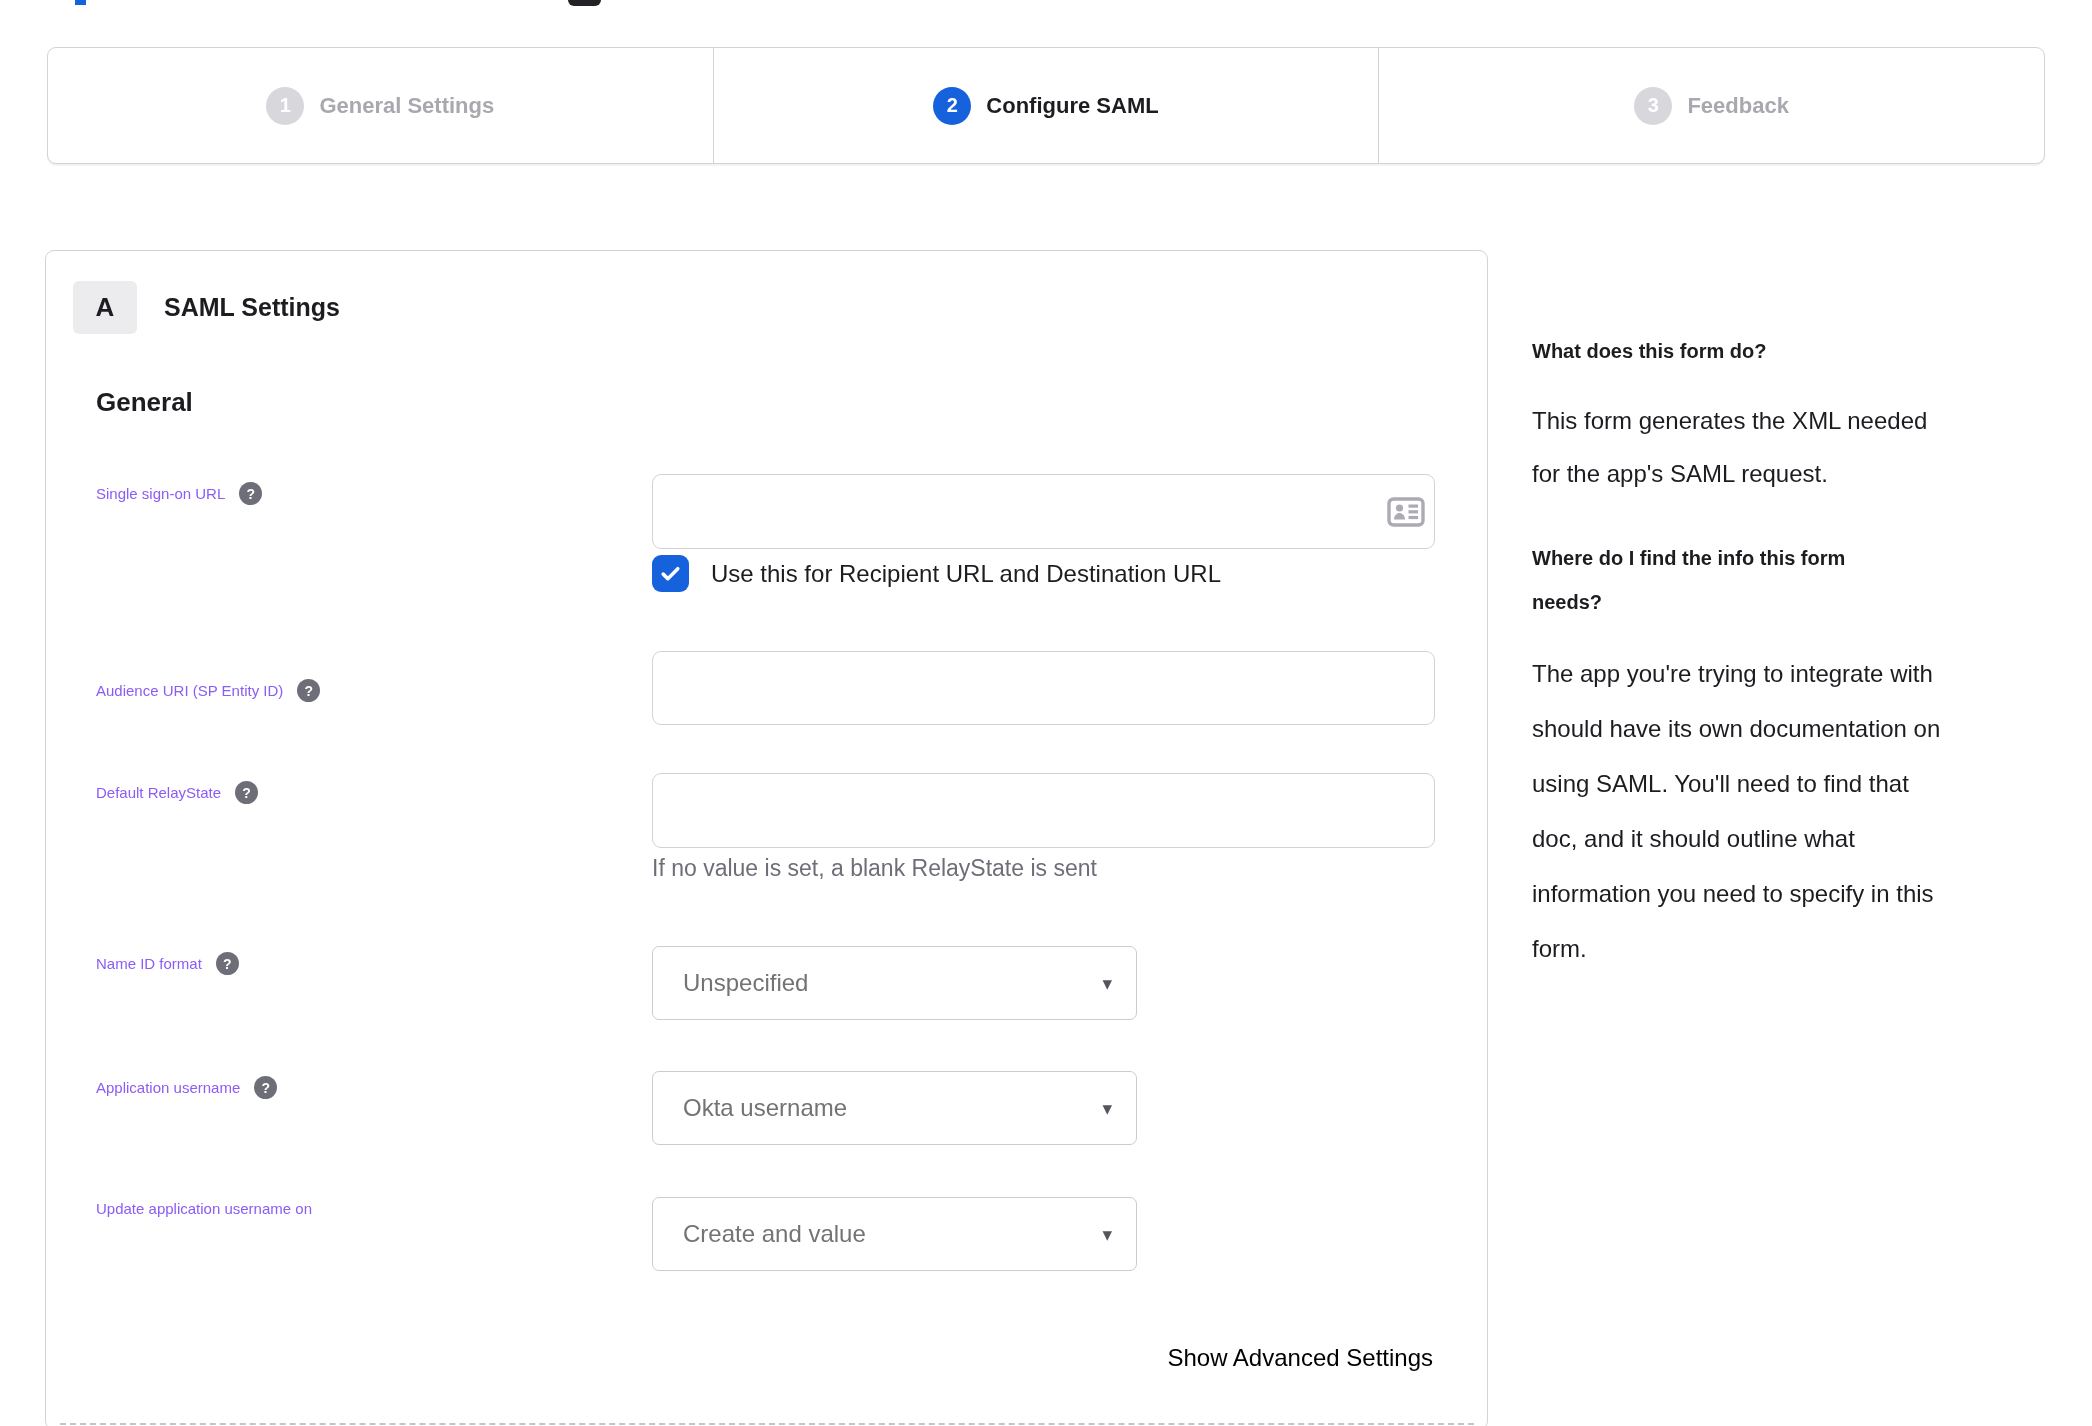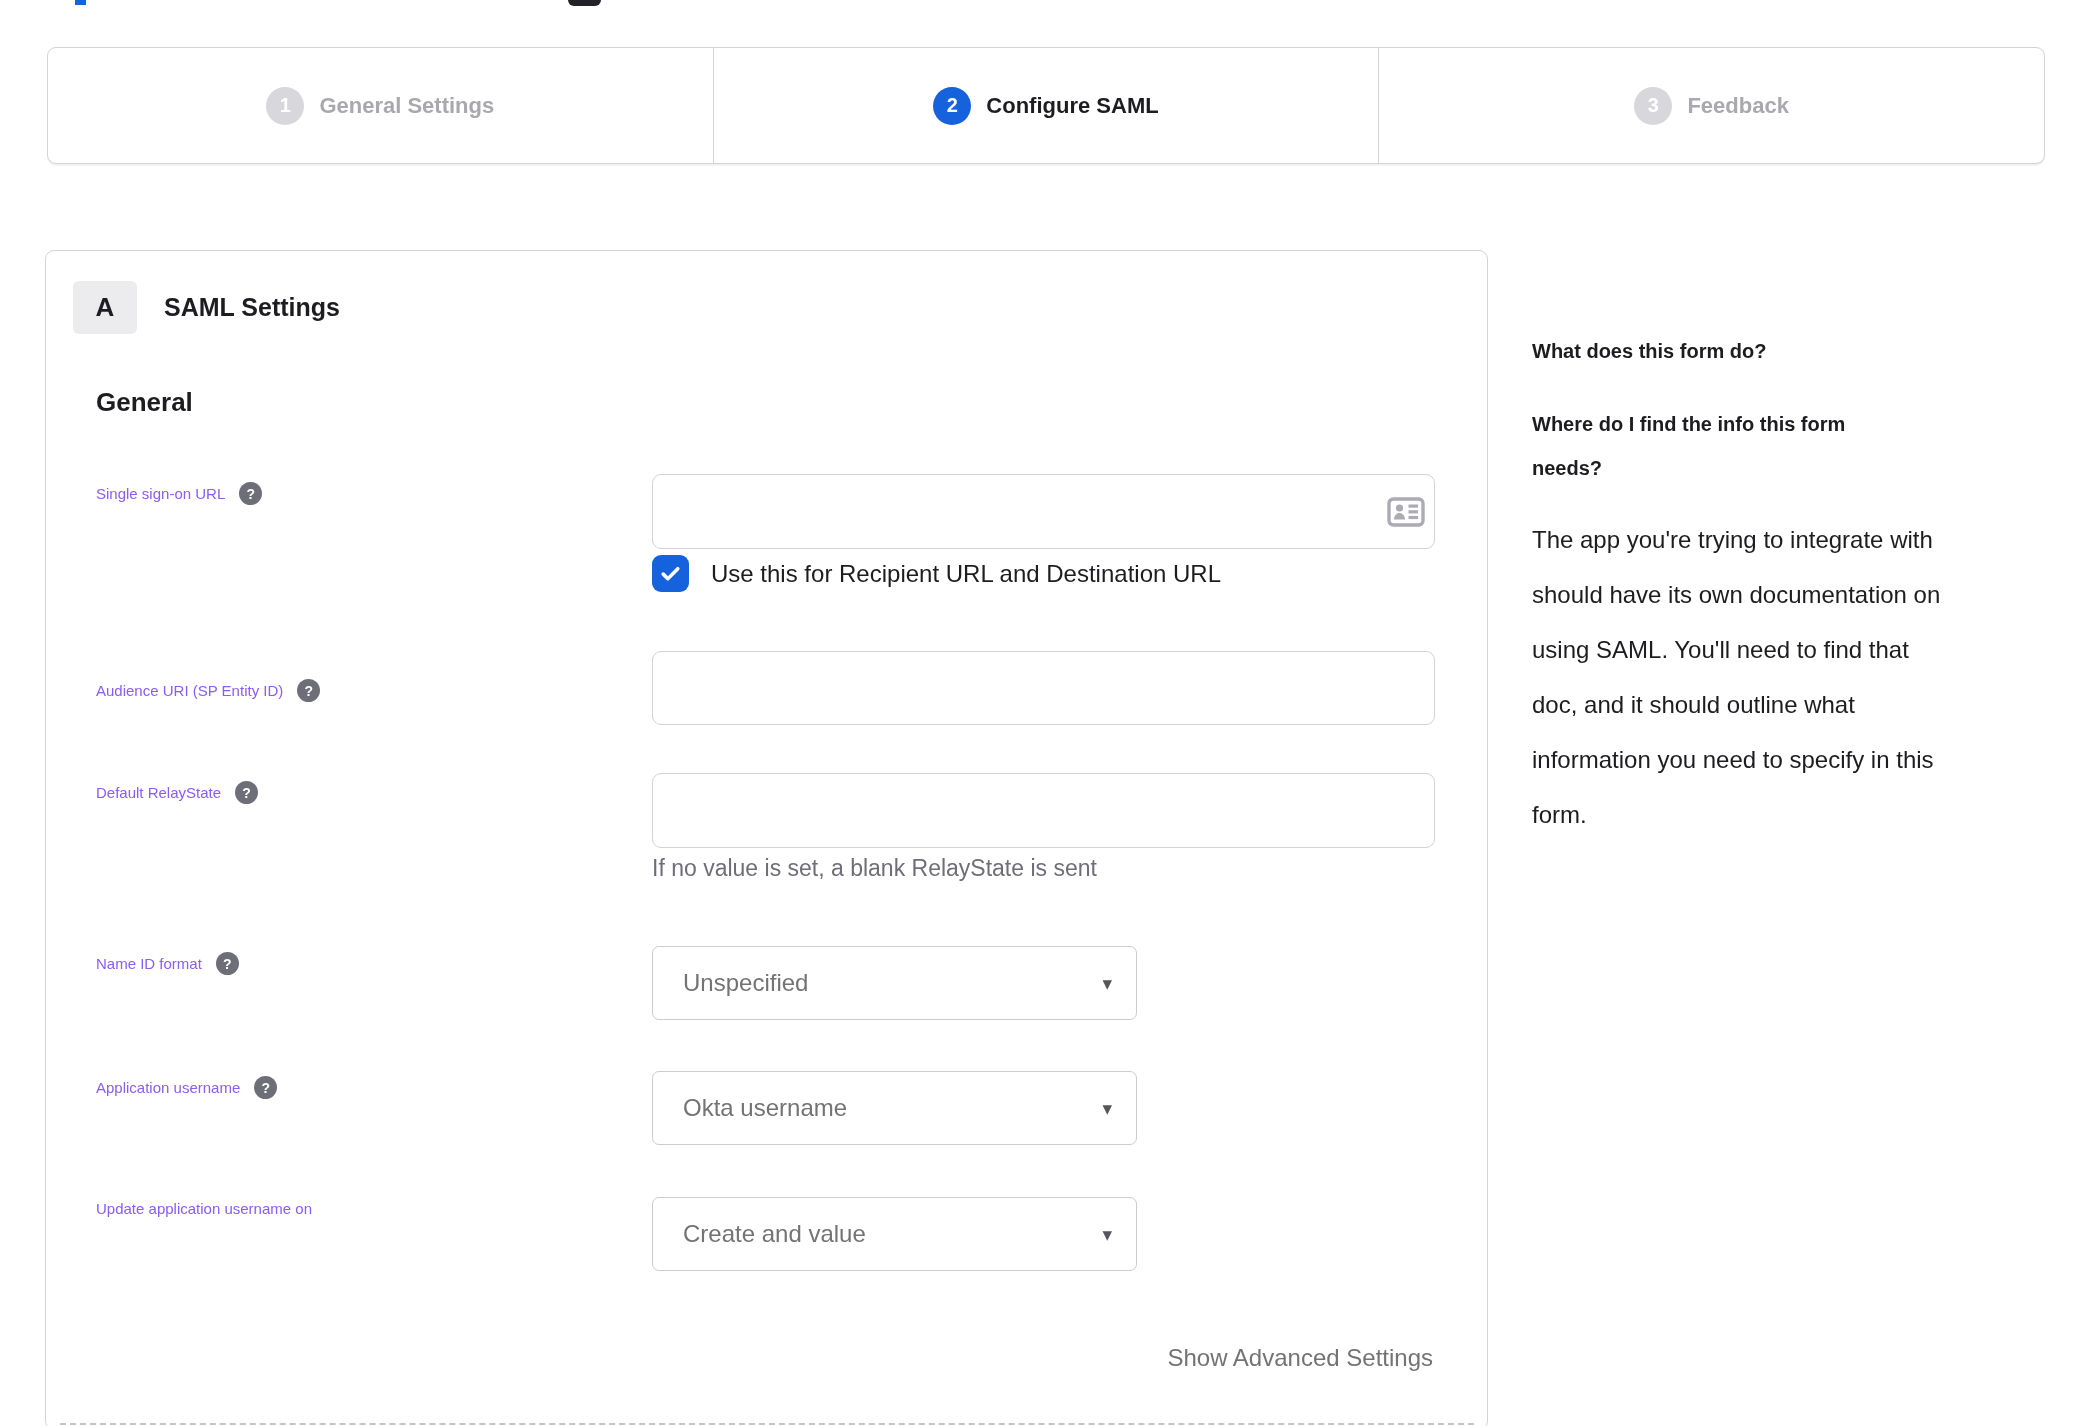--- a/index.html
+++ b/index.html
@@ -82,21 +82,21 @@
     display:flex; align-items:center; padding:0 60px 0 30px; cursor:pointer;
   }
   .select-value { font-size:24px; color:#737373; }
   .select-arrow {
     position:absolute; right:24px; top:50%; transform:translateY(-50%);
     color:#55555c; font-size:19px; line-height:1;
   }
 
   .advanced-link {
     position:absolute; right:54px; top:1093px;
-    font-size:24px; font-weight:500; color:#737373; text-decoration:none; cursor:pointer;
+    font-size:24px; font-weight:500; color:#000000; text-decoration:none; cursor:pointer;
   }
   .dashed-divider { position:absolute; left:14px; right:13px; top:1172px; border-top:2px dashed #c3c3c8; }
 
   
   .sidebar { position:absolute; left:1532px; top:336px; width:505px; color:#1d1d21; }
   .sidebar-h { font-size:20px; font-weight:700; line-height:30px; white-space:pre-line; }
   .sidebar-h.two-line { line-height:44px; margin-top:36px; }
   .sidebar-p { font-size:24px; font-weight:400; white-space:pre-line; }
   .sidebar-p.p1 { margin-top:28px; line-height:53px; }
   .sidebar-p.p2 { margin-top:22px; line-height:55px; }
@@ -201,20 +201,22 @@
       <span class="select-arrow">▾</span>
     </div>
 
     <a class="advanced-link">Show Advanced Settings</a>
 
     <div class="dashed-divider"></div>
   </div>
 
   <div class="sidebar">
     <div class="sidebar-h">What does this form do?</div>
+    <div class="sidebar-p p1">This form generates the XML needed
+for the app's SAML request.</div>
     <div class="sidebar-h two-line">Where do I find the info this form
 needs?</div>
     <div class="sidebar-p p2">The app you're trying to integrate with
 should have its own documentation on
 using SAML. You'll need to find that
 doc, and it should outline what
 information you need to specify in this
 form.</div>
   </div>
 

